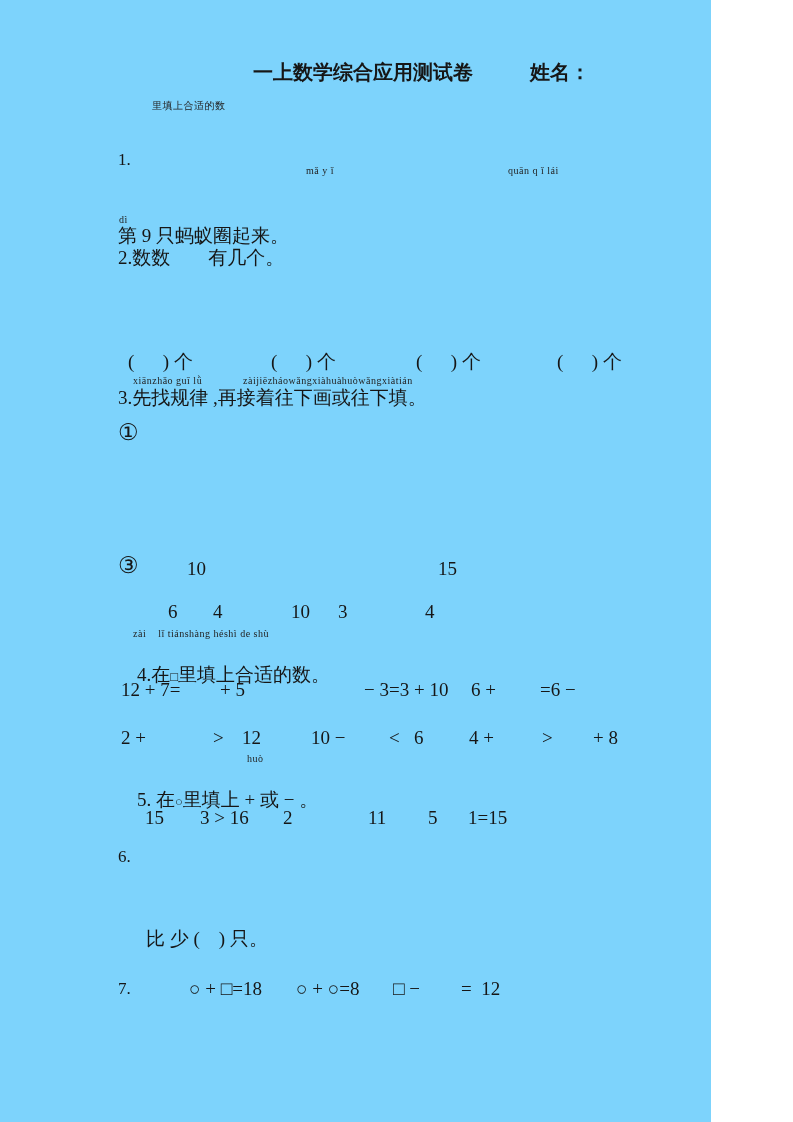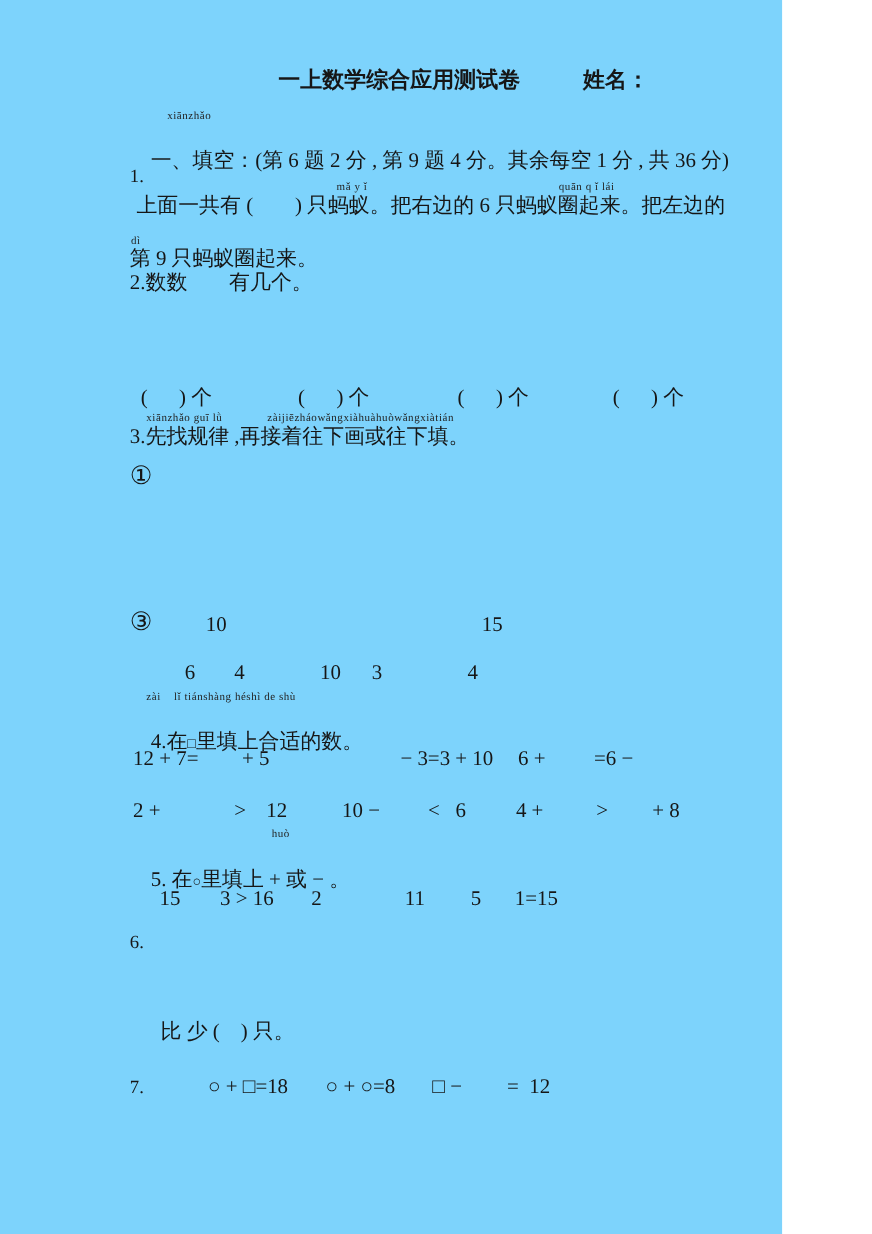--- a/index.html
+++ b/index.html
@@ -23,29 +23,25 @@
   .inline-run span{white-space:pre;}
 </style>
 </head>
 <body>
 
 <div class="page">
 
   <div class="t title" style="left:253px;top:59px;">一上数学综合应用测试卷</div>
   <div class="t title" style="left:530px;top:59px;">姓名：</div>
 
-  <div class="t py" style="left:152px;top:100px;">xiānzhǎo</div>
-  <div class="inline-run cn" style="left:118px;top:111px;">
-    <span>一、</span><span>填空</span><span>：(第 6 题 2 分 , 第 9 题 4 分。其余每空 1 分 , 共 36 分)</span>
-  </div>
+  <div class="t py" style="left:152px;top:100px;">里填上合适的数</div>
 
   <div class="t cn" style="left:118px;top:148px;font-size:17px;">1.</div>
   <div class="t py" style="left:306px;top:165px;">mǎ y ǐ</div>
   <div class="t py" style="left:508px;top:165px;">quān q ǐ lái</div>
-  <div class="t cn" style="left:124px;top:176px;">上面一共有 (        ) 只蚂蚁。把右边的 6 只蚂蚁圈起来。把左边的</div>
   <div class="t py" style="left:119px;top:214px;">dì</div>
   <div class="t cn" style="left:118px;top:224px;">第 9 只蚂蚁圈起来。</div>
 
   <div class="t cn" style="left:118px;top:246px;">2.数数        有几个。</div>
   <div class="t eq" style="left:128px;top:350px;">(      ) 个</div>
   <div class="t eq" style="left:271px;top:350px;">(      ) 个</div>
   <div class="t eq" style="left:416px;top:350px;">(      ) 个</div>
   <div class="t eq" style="left:557px;top:350px;">(      ) 个</div>
 
   <div class="t py" style="left:133px;top:375px;">xiānzhǎo guī lǜ</div>

